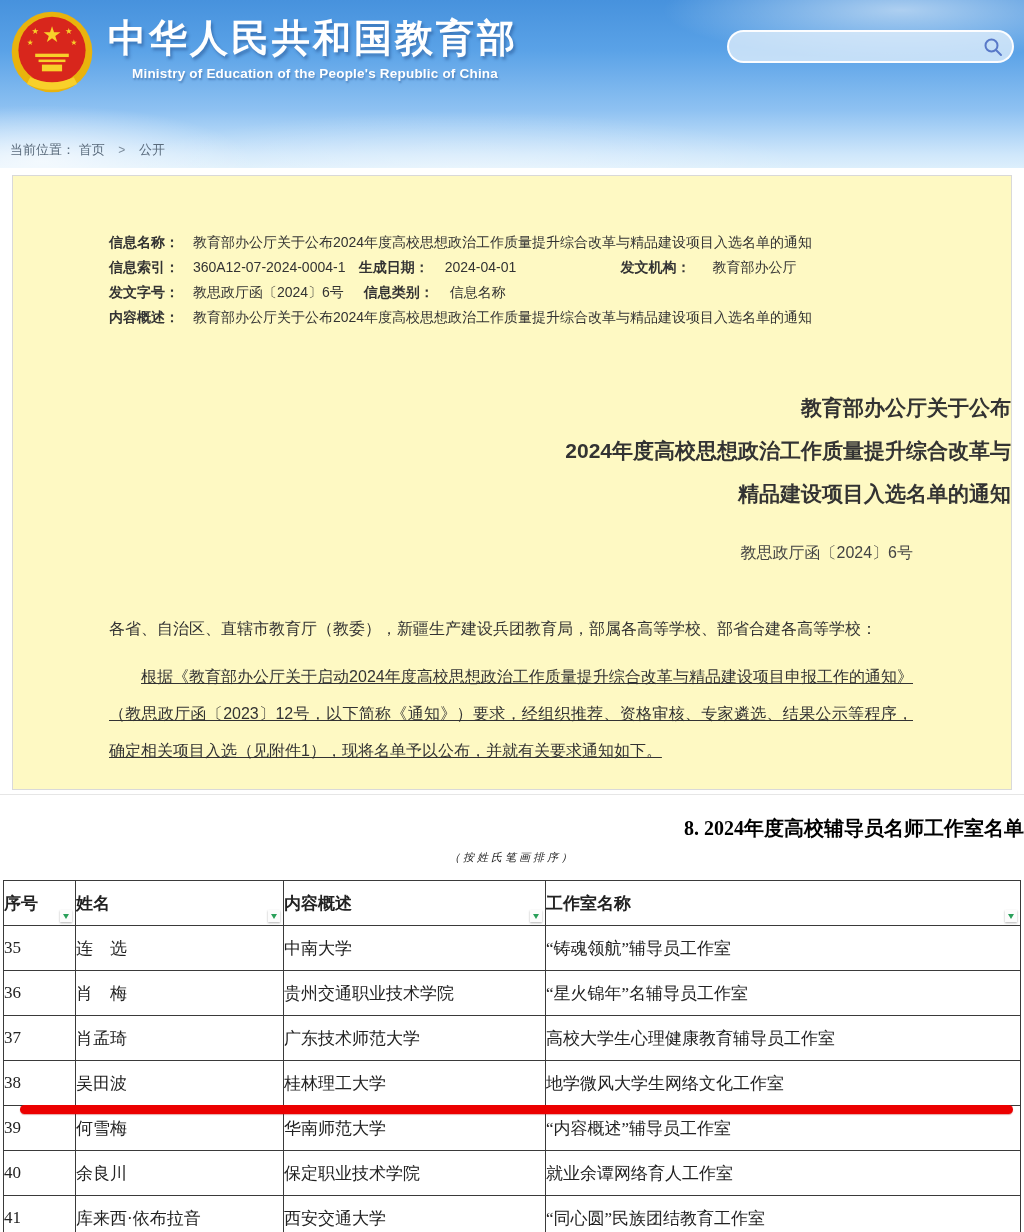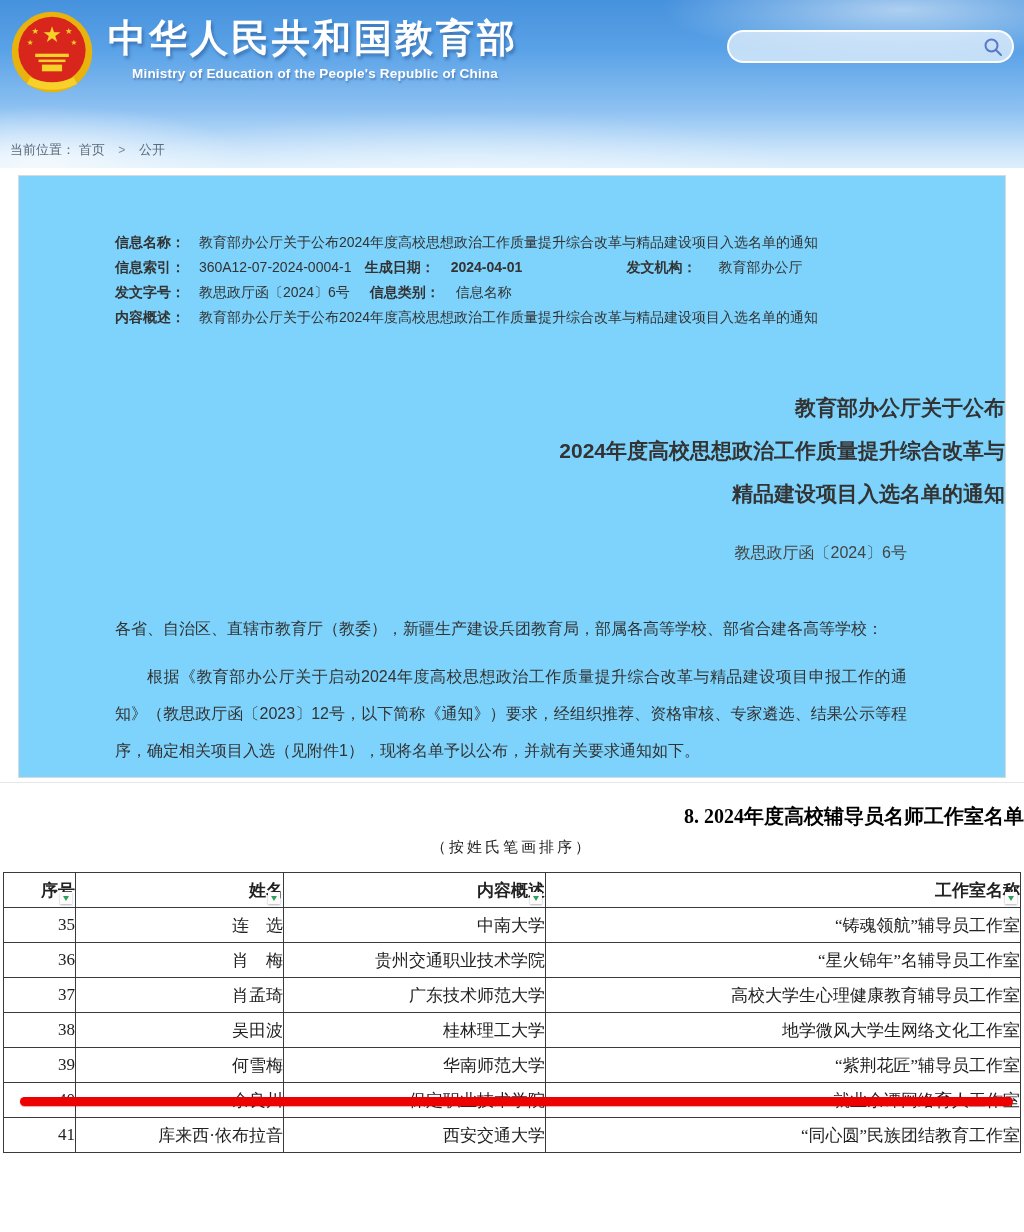--- a/index.html
+++ b/index.html
@@ -29,48 +29,48 @@
   }
   .search-input{ flex:1; height:100%; border:none; outline:none; background:transparent;
     padding:0 8px 0 14px; font-size:14px; color:#335; }
   .search-btn{ width:30px; height:30px; border:none; background:transparent; cursor:pointer;
     display:flex; align-items:center; justify-content:center; padding-right:8px; }
   .breadcrumb{ position:absolute; left:10px; bottom:9px; font-size:13px; color:#5a6b7c;margin-top:40px; }
   .breadcrumb a{ color:#5a6b7c; text-decoration:none; cursor:pointer; }
   .crumb-sep{ margin:0 10px; color:#7b8b9a; font-size:12px; }
 
   
-  .panel{ margin:7px 18px 0; border:1px solid #d9d9d9; background:#7dd3fc; padding-bottom:8px; }
+  .panel{ margin:7px 12px 0; border:1px solid #d9d9d9; background:#fef9c3; padding-bottom:20px; }
 
   .meta{ padding:54px 20px 0 96px; font-size:14px; color:#333; }
   .meta-row{ line-height:25px; white-space:nowrap; }
   .meta-label{ font-weight:bold; display:inline-block; }
   .meta-label.w{ width:80px; }
   .meta-val-index{ display:inline-block; width:162px; }
-  .meta-val-date{ display:inline-block; width:172px;font-weight:bold; }
+  .meta-val-date{ display:inline-block; width:172px; }
   .meta-val-docnum{ display:inline-block; width:167px; }
 
   .doc-title{ margin-top:56px; text-align:right; font-size:21px; font-weight:bold;
     color:#333; line-height:43px; }
   .doc-number{ margin-top:28px; padding-right:98px; text-align:right; font-size:16px; color:#444; }
   .salutation{ margin:52px 98px 0 96px; font-size:16px; color:#333; line-height:26px; }
   .paragraph{ margin:16px 98px 0 96px; font-size:16px; color:#333; line-height:37px;
-    text-indent:2em; text-align:justify; }
+    text-indent:2em; text-align:justify;text-decoration:underline; }
 
   
   .list-section{ margin-top:4px; border-top:1px solid #e6e6e6; background:#fff; padding-top:20px; }
   .list-title{ text-align:right; font-family:"Liberation Serif", serif; font-weight:bold;
     font-size:20px; color:#000; }
   .list-subtitle{ text-align:center; font-family:"Liberation Serif", serif;
-    font-size:15px; color:#222; letter-spacing:3px; margin-top:8px; }
+    font-size:11px; color:#222; letter-spacing:3px; margin-top:8px;font-style:italic; }
 
   .table-wrap{ position:relative; margin:15px 3px 0; }
   table{ width:100%; border-collapse:collapse; table-layout:fixed;
     font-family:"Liberation Serif", serif; font-size:17px; color:#222; }
-  th,td{ border:1px solid #3a3a3a; height:35px; text-align:right; vertical-align:middle;
+  th,td{ border:1px solid #3a3a3a; height:45px; text-align:left; vertical-align:middle;
     overflow:hidden; }
   th{ position:relative; font-weight:bold; font-size:17px; }
   .filter-icon{ position:absolute; right:3px; bottom:3px; width:12px; height:12px;
     background:#fcfcfc; box-shadow:0 1px 2px rgba(0,0,0,.3); display:flex;
     align-items:center; justify-content:center; cursor:pointer; }
   .filter-icon::after{ content:""; width:0; height:0;
     border-left:3.5px solid transparent; border-right:3.5px solid transparent;
     border-top:5px solid #2aa05a; }
   .red-line{ position:absolute; left:17px; right:8px; top:225px; height:9px;
     background:#ec0000; border-radius:5px; z-index:3;
@@ -200,21 +200,21 @@
           <tr>
             <td>38</td>
             <td>吴田波</td>
             <td>桂林理工大学</td>
             <td>地学微风大学生网络文化工作室</td>
           </tr>
           <tr>
             <td>39</td>
             <td>何雪梅</td>
             <td>华南师范大学</td>
-            <td>“紫荆花匠”辅导员工作室</td>
+            <td>“内容概述”辅导员工作室</td>
           </tr>
           <tr>
             <td>40</td>
             <td>余良川</td>
             <td>保定职业技术学院</td>
             <td>就业余谭网络育人工作室</td>
           </tr>
           <tr>
             <td>41</td>
             <td>库来西·依布拉音</td>

